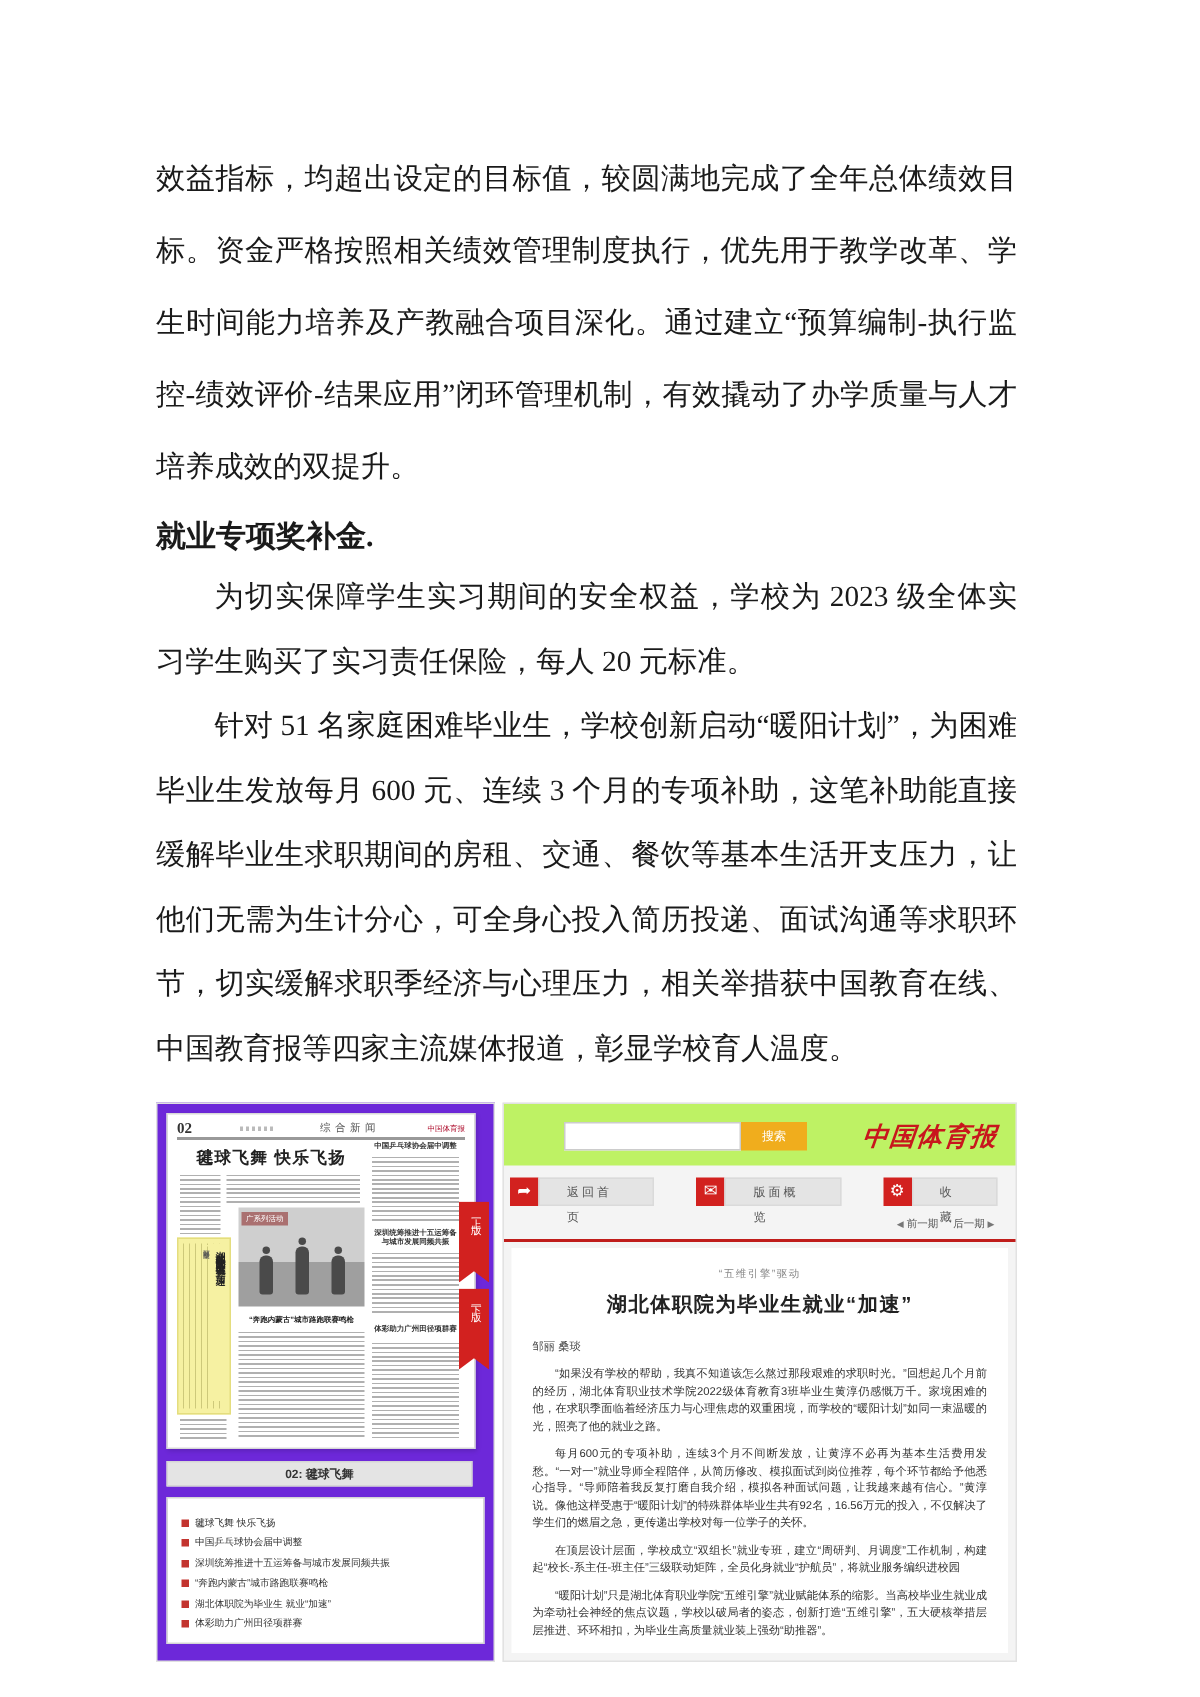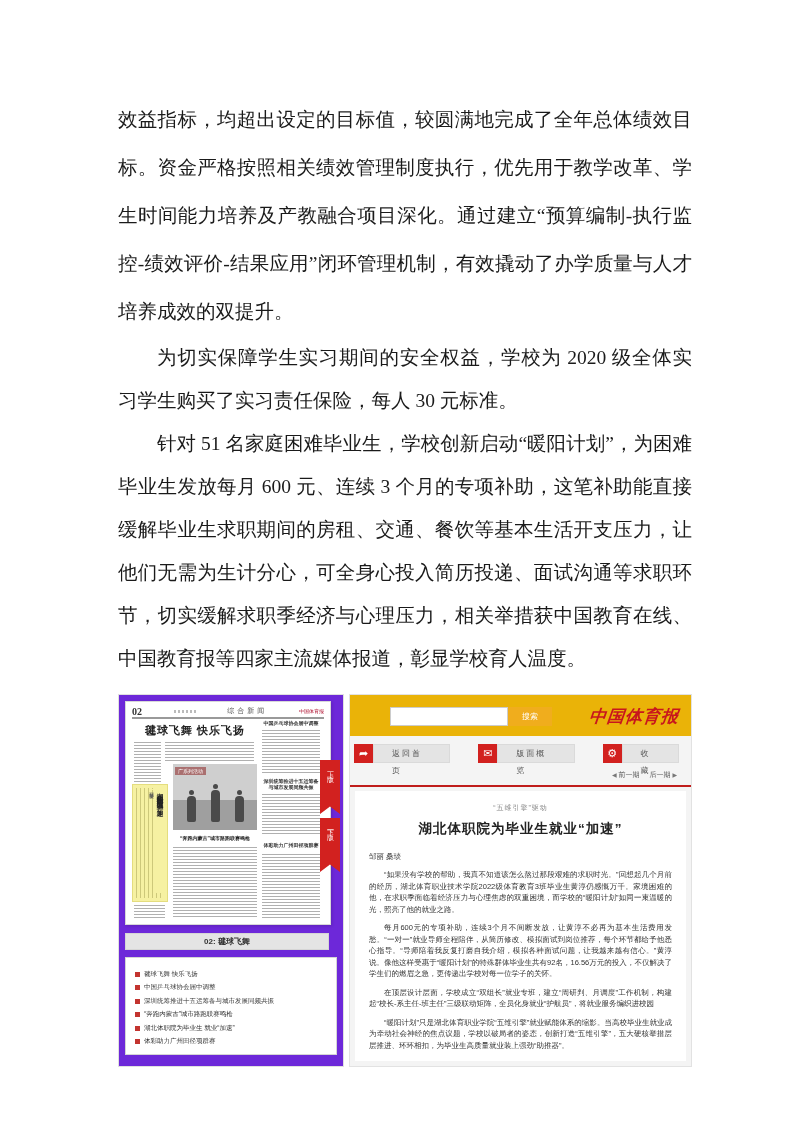--- a/index.html
+++ b/index.html
@@ -1,19 +1,19 @@
 <!DOCTYPE html>
 <html><head>
 <meta charset="utf-8">
 <style>
   * { margin:0; padding:0; box-sizing:border-box; }
   html,body { width:800px; height:1131px; background:#ffffff; }
   body { font-family:"Liberation Serif", serif; color:#1a1a1a; overflow:hidden; position:relative; }
 
-  .content { position:absolute; left:118px; top:96px; width:574px; }
+  .content { position:absolute; left:104px; top:96px; width:574px; }
 
   .body-para { font-size:19.5px; line-height:48px; text-align:justify; }
   .body-para.tight { line-height:43px; }
   .indent { text-indent:2em; }
   .sec-heading { font-size:20px; font-weight:bold; margin-top:8px; margin-bottom:6px; }
 
   
   .figure-row { display:flex; gap:5px; margin-top:14px; }
 
   
@@ -54,21 +54,21 @@
                   text-align:center; font-size:8px; font-weight:bold; line-height:16px; color:#333; }
   .nav-box { margin:7px 2px 0 2px; background:#fff; border:1px solid #d5d5d5; padding:7px 9px 8px; }
   .nav-title { font-size:10px; font-weight:bold; color:#222; padding-bottom:5px; border-bottom:2px solid #c3342f; }
   .nav-list { list-style:none; margin-top:2px; }
   .nav-list li { display:flex; align-items:center; gap:4px; margin-top:4.5px; cursor:pointer; }
   .bullet { width:5px; height:5px; background:#c3342f; flex:0 0 auto; }
   .nav-label { font-size:6.5px; color:#333; white-space:nowrap; overflow:hidden; }
 
   
   .web-panel { width:343px; background:#f4f4f4; border:1px solid #e2e2e2; font-family:"Liberation Sans", sans-serif; }
-  .web-top { background:#eab308; padding:10px 12px 8px 40px; display:flex; align-items:center; justify-content:space-between; }
+  .web-top { background:#bef264; padding:10px 12px 8px 40px; display:flex; align-items:center; justify-content:space-between; }
   .search-wrap { display:flex; }
   .search-input { width:118px; height:19px; border:1px solid #ccc; background:#fff; outline:none; padding:0 4px; font-size:8px; }
   .search-btn { width:44px; height:19px; background:#f0ad1d; border:none; color:#fff; font-size:8px; cursor:pointer; }
   .logo { font-family:"Liberation Serif", serif; font-style:italic; font-weight:bold; font-size:17px;
           color:#c8161d; transform:skewX(-6deg); letter-spacing:1px; }
   .web-toolbar { display:flex; gap:28px; padding:8px 12px 4px 4px; align-items:center; }
   .tb-group { display:flex; align-items:center; cursor:pointer; }
   .tb-icon { width:19px; height:19px; background:#d2211f; color:#fff; font-size:11px; line-height:19px;
              text-align:center; flex:0 0 auto; }
   .tb-btn { height:19px; background:#e4e4e4; border:1px solid #dadada; color:#555; font-size:8px;
@@ -83,22 +83,23 @@
   .byline { font-size:7.5px; color:#444; margin-top:14px; }
   .art-para { font-size:7.5px; line-height:11.5px; color:#333; text-align:justify; text-indent:2em; margin-top:7px; }
 </style>
 </head>
 <body>
 
 <div class="content">
 
   <p class="body-para">效益指标，均超出设定的目标值，较圆满地完成了全年总体绩效目标。资金严格按照相关绩效管理制度执行，优先用于教学改革、学生时间能力培养及产教融合项目深化。通过建立“预算编制-执行监控-绩效评价-结果应用”闭环管理机制，有效撬动了办学质量与人才培养成效的双提升。</p>
 
-
-  <p class="body-para tight indent">为切实保障学生实习期间的安全权益，学校为 2020 级全体实习学生购买了实习责任保险，每人 30 元标准。</p>
+  <h3 class="sec-heading">就业专项奖补金.</h3>
+
+  <p class="body-para tight indent">为切实保障学生实习期间的安全权益，学校为 2023 级全体实习学生购买了实习责任保险，每人 20 元标准。</p>
 
   <p class="body-para tight indent">针对 51 名家庭困难毕业生，学校创新启动“暖阳计划”，为困难毕业生发放每月 600 元、连续 3 个月的专项补助，这笔补助能直接缓解毕业生求职期间的房租、交通、餐饮等基本生活开支压力，让他们无需为生计分心，可全身心投入简历投递、面试沟通等求职环节，切实缓解求职季经济与心理压力，相关举措获中国教育在线、中国教育报等四家主流媒体报道，彰显学校育人温度。</p>
 
   <div class="figure-row">
 
     <div class="epaper-panel">
       <div class="news-page">
         <div class="np-header">
           <span class="np-pageno">02</span>
           <span class="np-date"></span>

